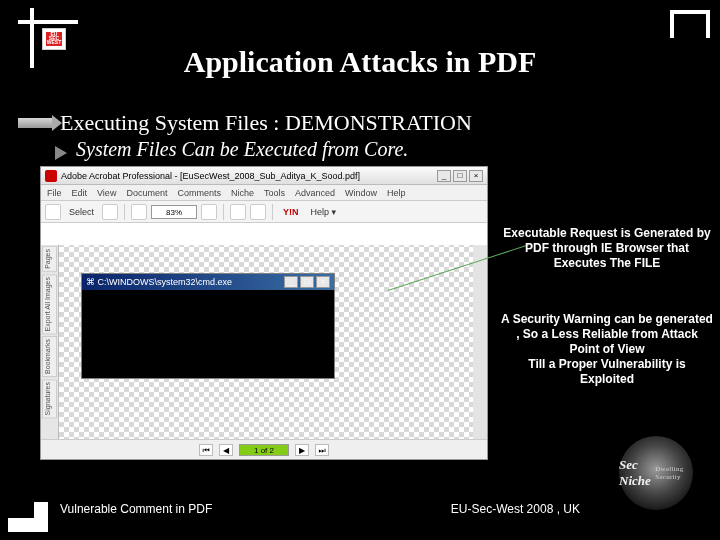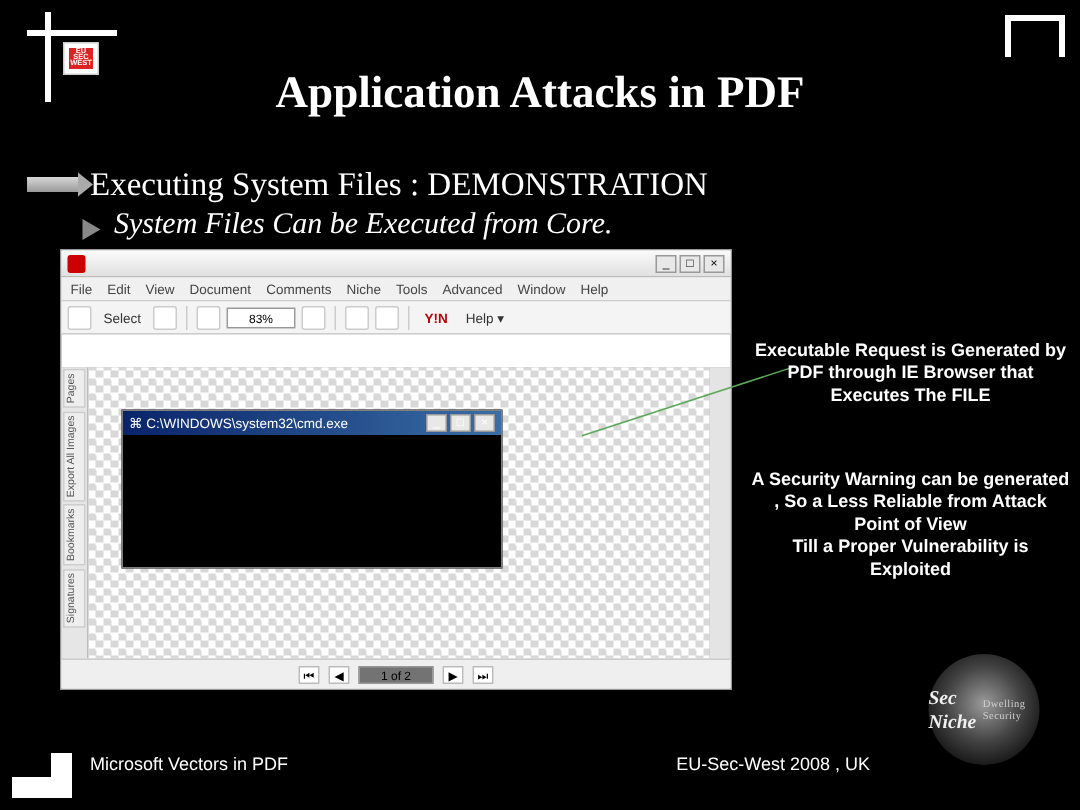--- a/index.html
+++ b/index.html
@@ -143,21 +143,21 @@
     color:#fff; display:flex; align-items:center; justify-content:space-between;
     padding:0 4px; font-family: Tahoma, sans-serif; font-size:9px;
   }
   .cmd-body { padding:3px 4px; line-height:11px; white-space:pre; }
   .status {
     position:absolute; left:0; right:0; bottom:0; height:20px;
     background:#efefef; border-top:1px solid #ccc;
     display:flex; align-items:center; justify-content:center; gap:6px;
   }
   .nav-ico { width:14px; height:12px; background:#fff; border:1px solid #bbb; font-size:8px; text-align:center; line-height:11px; }
-  .page-box { width:50px; height:12px; background:#737373; border:1px solid #999; font-size:8px; text-align:center; line-height:12px; }
+  .page-box { width:50px; height:12px; background:#84cc16; border:1px solid #999; font-size:8px; text-align:center; line-height:12px; }
   .callout {
     position:absolute; right:6px;
     width:214px; font-family: Tahoma, Arial, sans-serif;
     font-weight:bold; font-size:12px; color:#fff; text-align:center;
     line-height:1.25;
   }
   .callout1 { top: 226px; }
   .callout2 { top: 312px; }
   .pointer-line {
     position:absolute; background:#5da85a; height:1px;
@@ -198,20 +198,21 @@
 
 <div class="arrow1"></div>
 <div class="subtitle1">Executing System Files : DEMONSTRATION</div>
 <div class="arrow2"></div>
 <div class="subtitle2">System Files Can be Executed from Core.</div>
 
 <div class="screenshot">
   <div class="win-title">
     <div class="win-title-left">
       <div class="acro-icon"></div>
+      <span>Adobe Acrobat Professional - [EuSecWest_2008_Sub_Aditya_K_Sood.pdf]</span>
     </div>
     <div class="win-btns">
       <div class="win-btn">_</div>
       <div class="win-btn">□</div>
       <div class="win-btn">×</div>
     </div>
   </div>
   <div class="menubar">
     <span>File</span>
     <span>Edit</span>
@@ -277,14 +278,14 @@
 <div class="callout callout2" style="white-space:pre-line">A Security Warning can be generated , So a Less Reliable from Attack Point of View
 Till a Proper Vulnerability is Exploited</div>
 
 <div class="sec-niche">
   <div class="sec-niche-circle">
     <div class="sec-niche-text">Sec Niche</div>
     <div class="sec-niche-sub">Dwelling Security</div>
   </div>
 </div>
 
-<div class="footer-left">Microsoft Vectors in PDF</div>
+<div class="footer-left">Vulnerable Comment in PDF</div>
 <div class="footer-right">EU-Sec-West 2008 , UK</div>
 
 </body></html>

